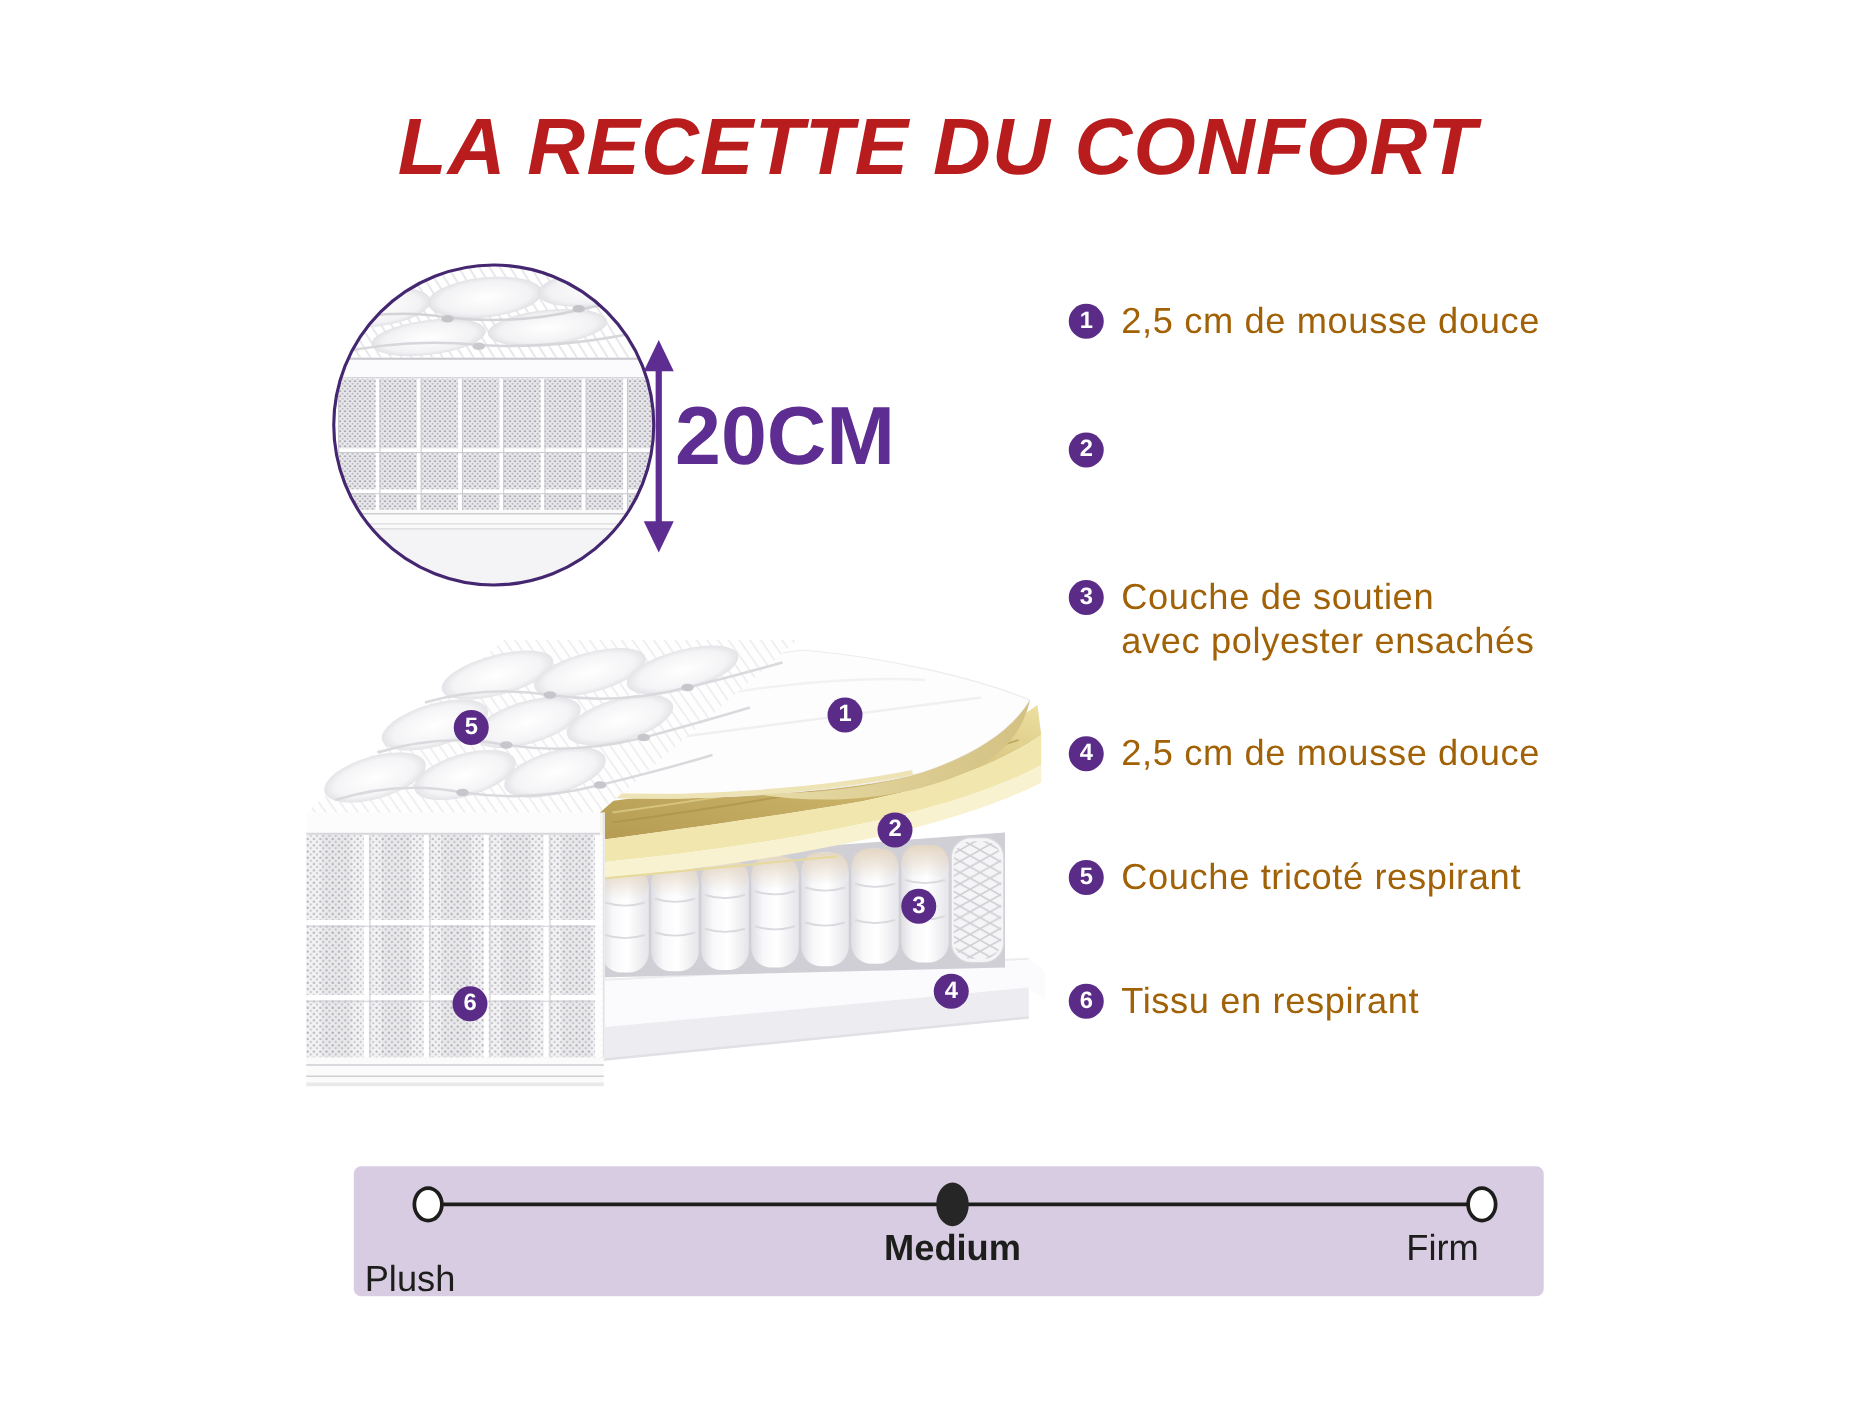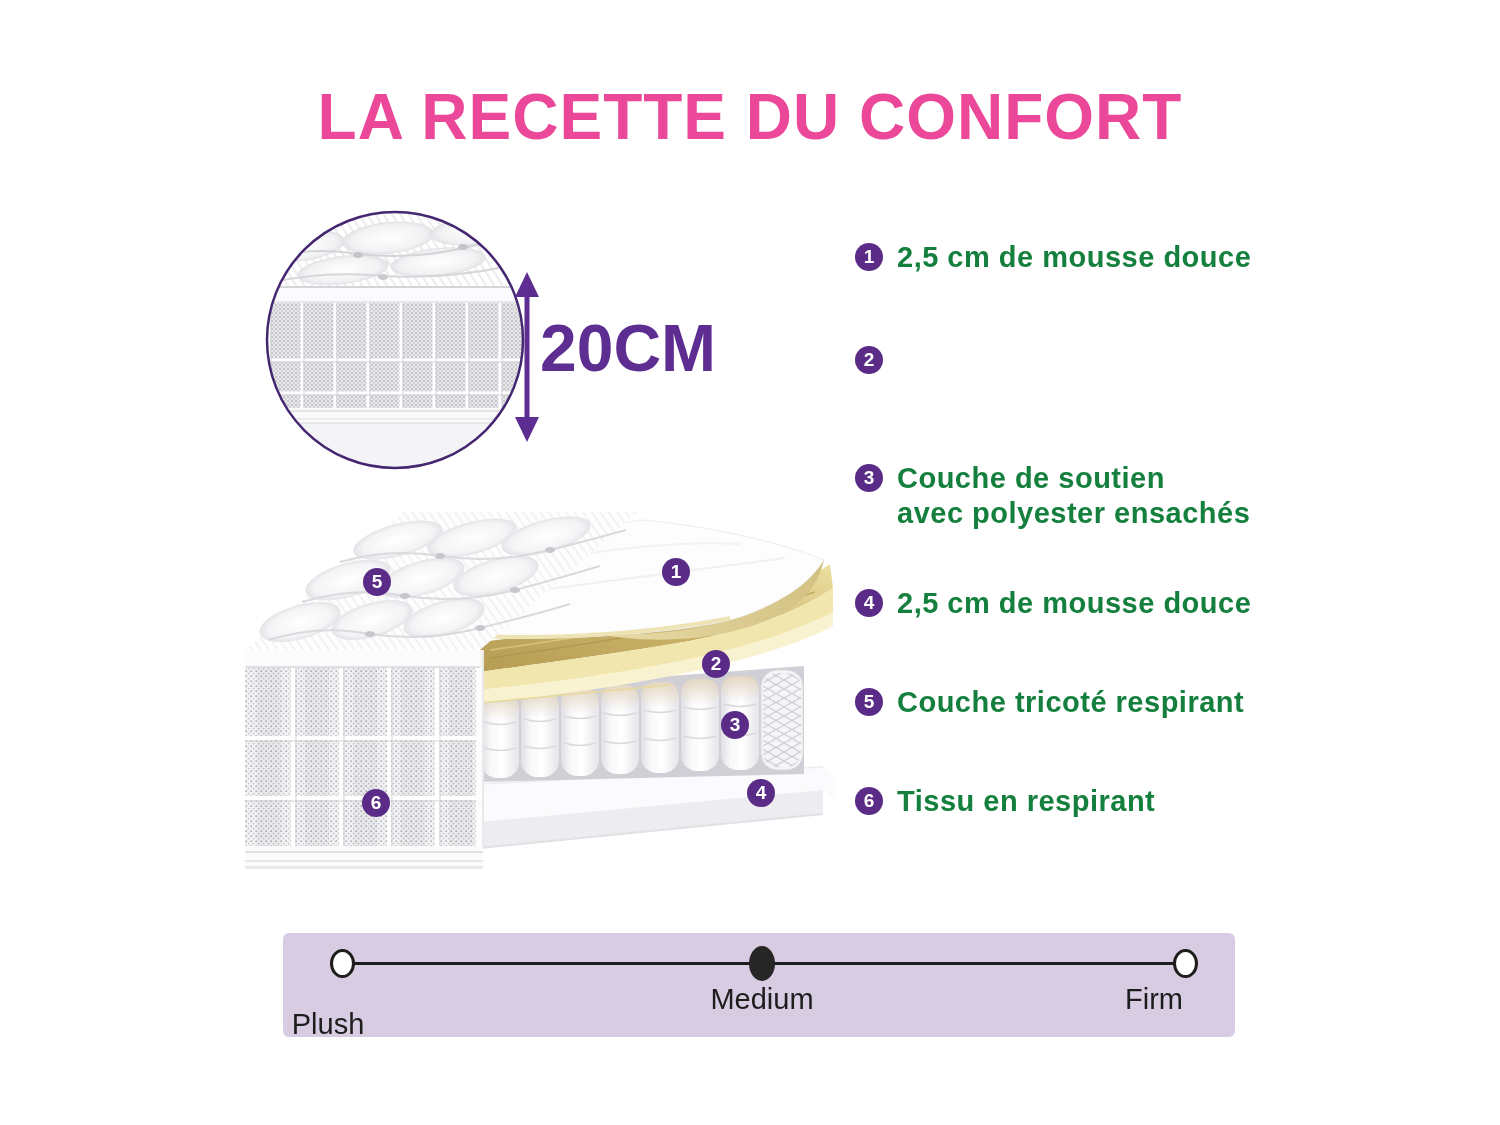--- a/index.html
+++ b/index.html
@@ -3,41 +3,41 @@
 <meta charset="utf-8">
 <style>
   html,body{margin:0;padding:0;background:#ffffff;}
   .canvas{
     position:relative;width:1500px;height:1125px;background:#ffffff;
     font-family:"Liberation Sans", sans-serif;overflow:hidden;
   }
   
   .page-title{
     position:absolute;left:0;top:80px;width:100%;text-align:center;
-    font-size:64px;font-weight:700;color:#ec4899;letter-spacing:1px;
+    font-size:64px;font-weight:700;color:#b91c1c;letter-spacing:1px;font-style:italic;
   }
   
   .inset-svg{position:absolute;left:263px;top:208px;}
   .arrow-svg{position:absolute;left:511px;top:271px;}
   .height-label{
     position:absolute;left:540px;top:308px;font-size:66px;line-height:80px;
     font-weight:700;color:#5E2D91;letter-spacing:0px;
   }
   
   .diagram-svg{position:absolute;left:240px;top:500px;}
   .badge{
     width:28px;height:28px;border-radius:50%;background:#5B2C87;color:#ffffff;
     font-size:19px;font-weight:700;display:flex;align-items:center;justify-content:center;
   }
   .diagram-badge{position:absolute;}
   
   .feature{position:absolute;left:855px;display:flex;gap:14px;align-items:flex-start;}
   .feature .badge{flex:0 0 auto;margin-top:3px;}
   .feature .txt{
-    font-size:29px;line-height:35px;font-weight:700;color:#15803d;
+    font-size:29px;line-height:35px;font-weight:400;color:#a16207;
     white-space:pre-line;letter-spacing:0.5px;
   }
   
   .firmness{
     position:absolute;left:283px;top:933px;width:952px;height:104px;
     background:#D8CCE3;border-radius:6px;
   }
   .track{position:absolute;left:59px;top:29px;width:843px;height:3px;background:#1D1D1B;}
   .knob{
     position:absolute;width:25px;height:29px;border:3.5px solid #1D1D1B;background:#ffffff;
@@ -46,21 +46,21 @@
   .knob-plush{left:47px;top:16px;}
   .knob-firm{left:890px;top:16px;}
   .knob-medium{
     position:absolute;width:26px;height:35px;background:#262626;border-radius:50%;
     left:466px;top:13px;
   }
   .bar-label{
     position:absolute;top:50px;font-size:29px;color:#1D1D1B;text-align:center;
   }
   .lbl-plush{left:0;width:90px;margin-top:25px;}
-  .lbl-medium{left:399px;width:160px;font-weight:400;}
+  .lbl-medium{left:399px;width:160px;font-weight:700;}
   .lbl-firm{left:826px;width:90px;}
 </style>
 </head>
 <body>
 
 <div class="canvas">
 
   <div class="page-title">LA RECETTE DU CONFORT</div>
 
   <svg class="inset-svg" width="264" height="264" viewBox="0 0 264 264">

